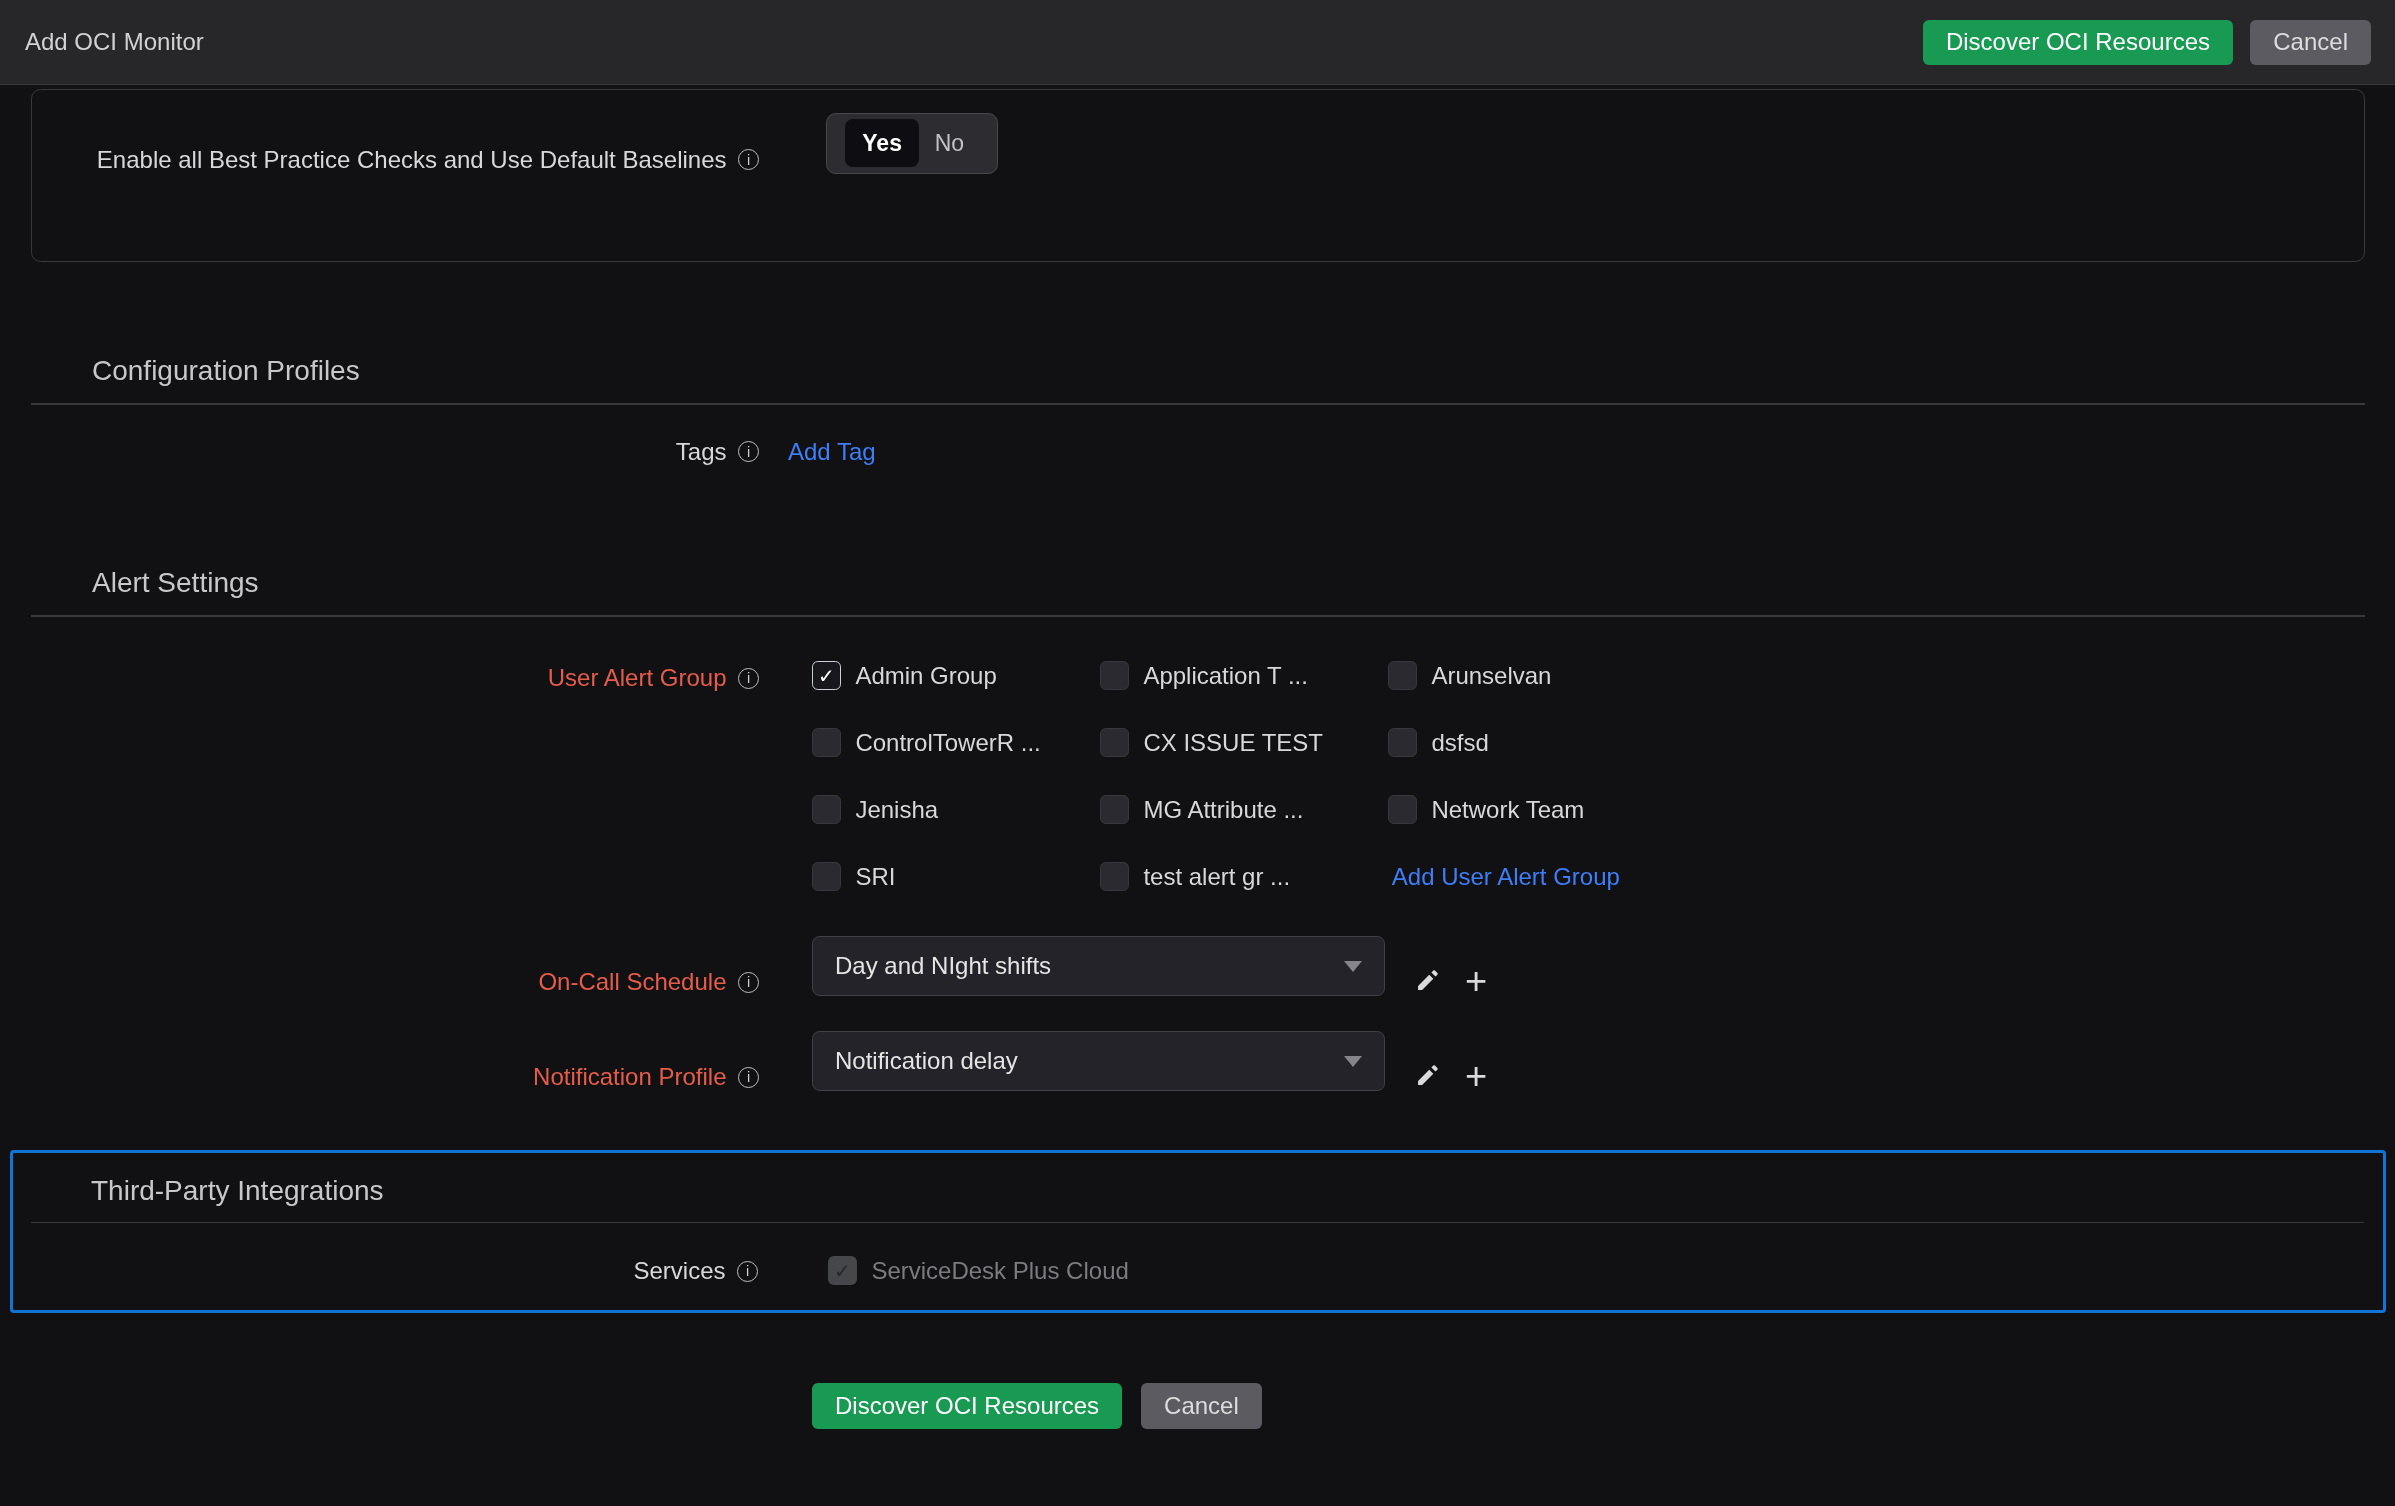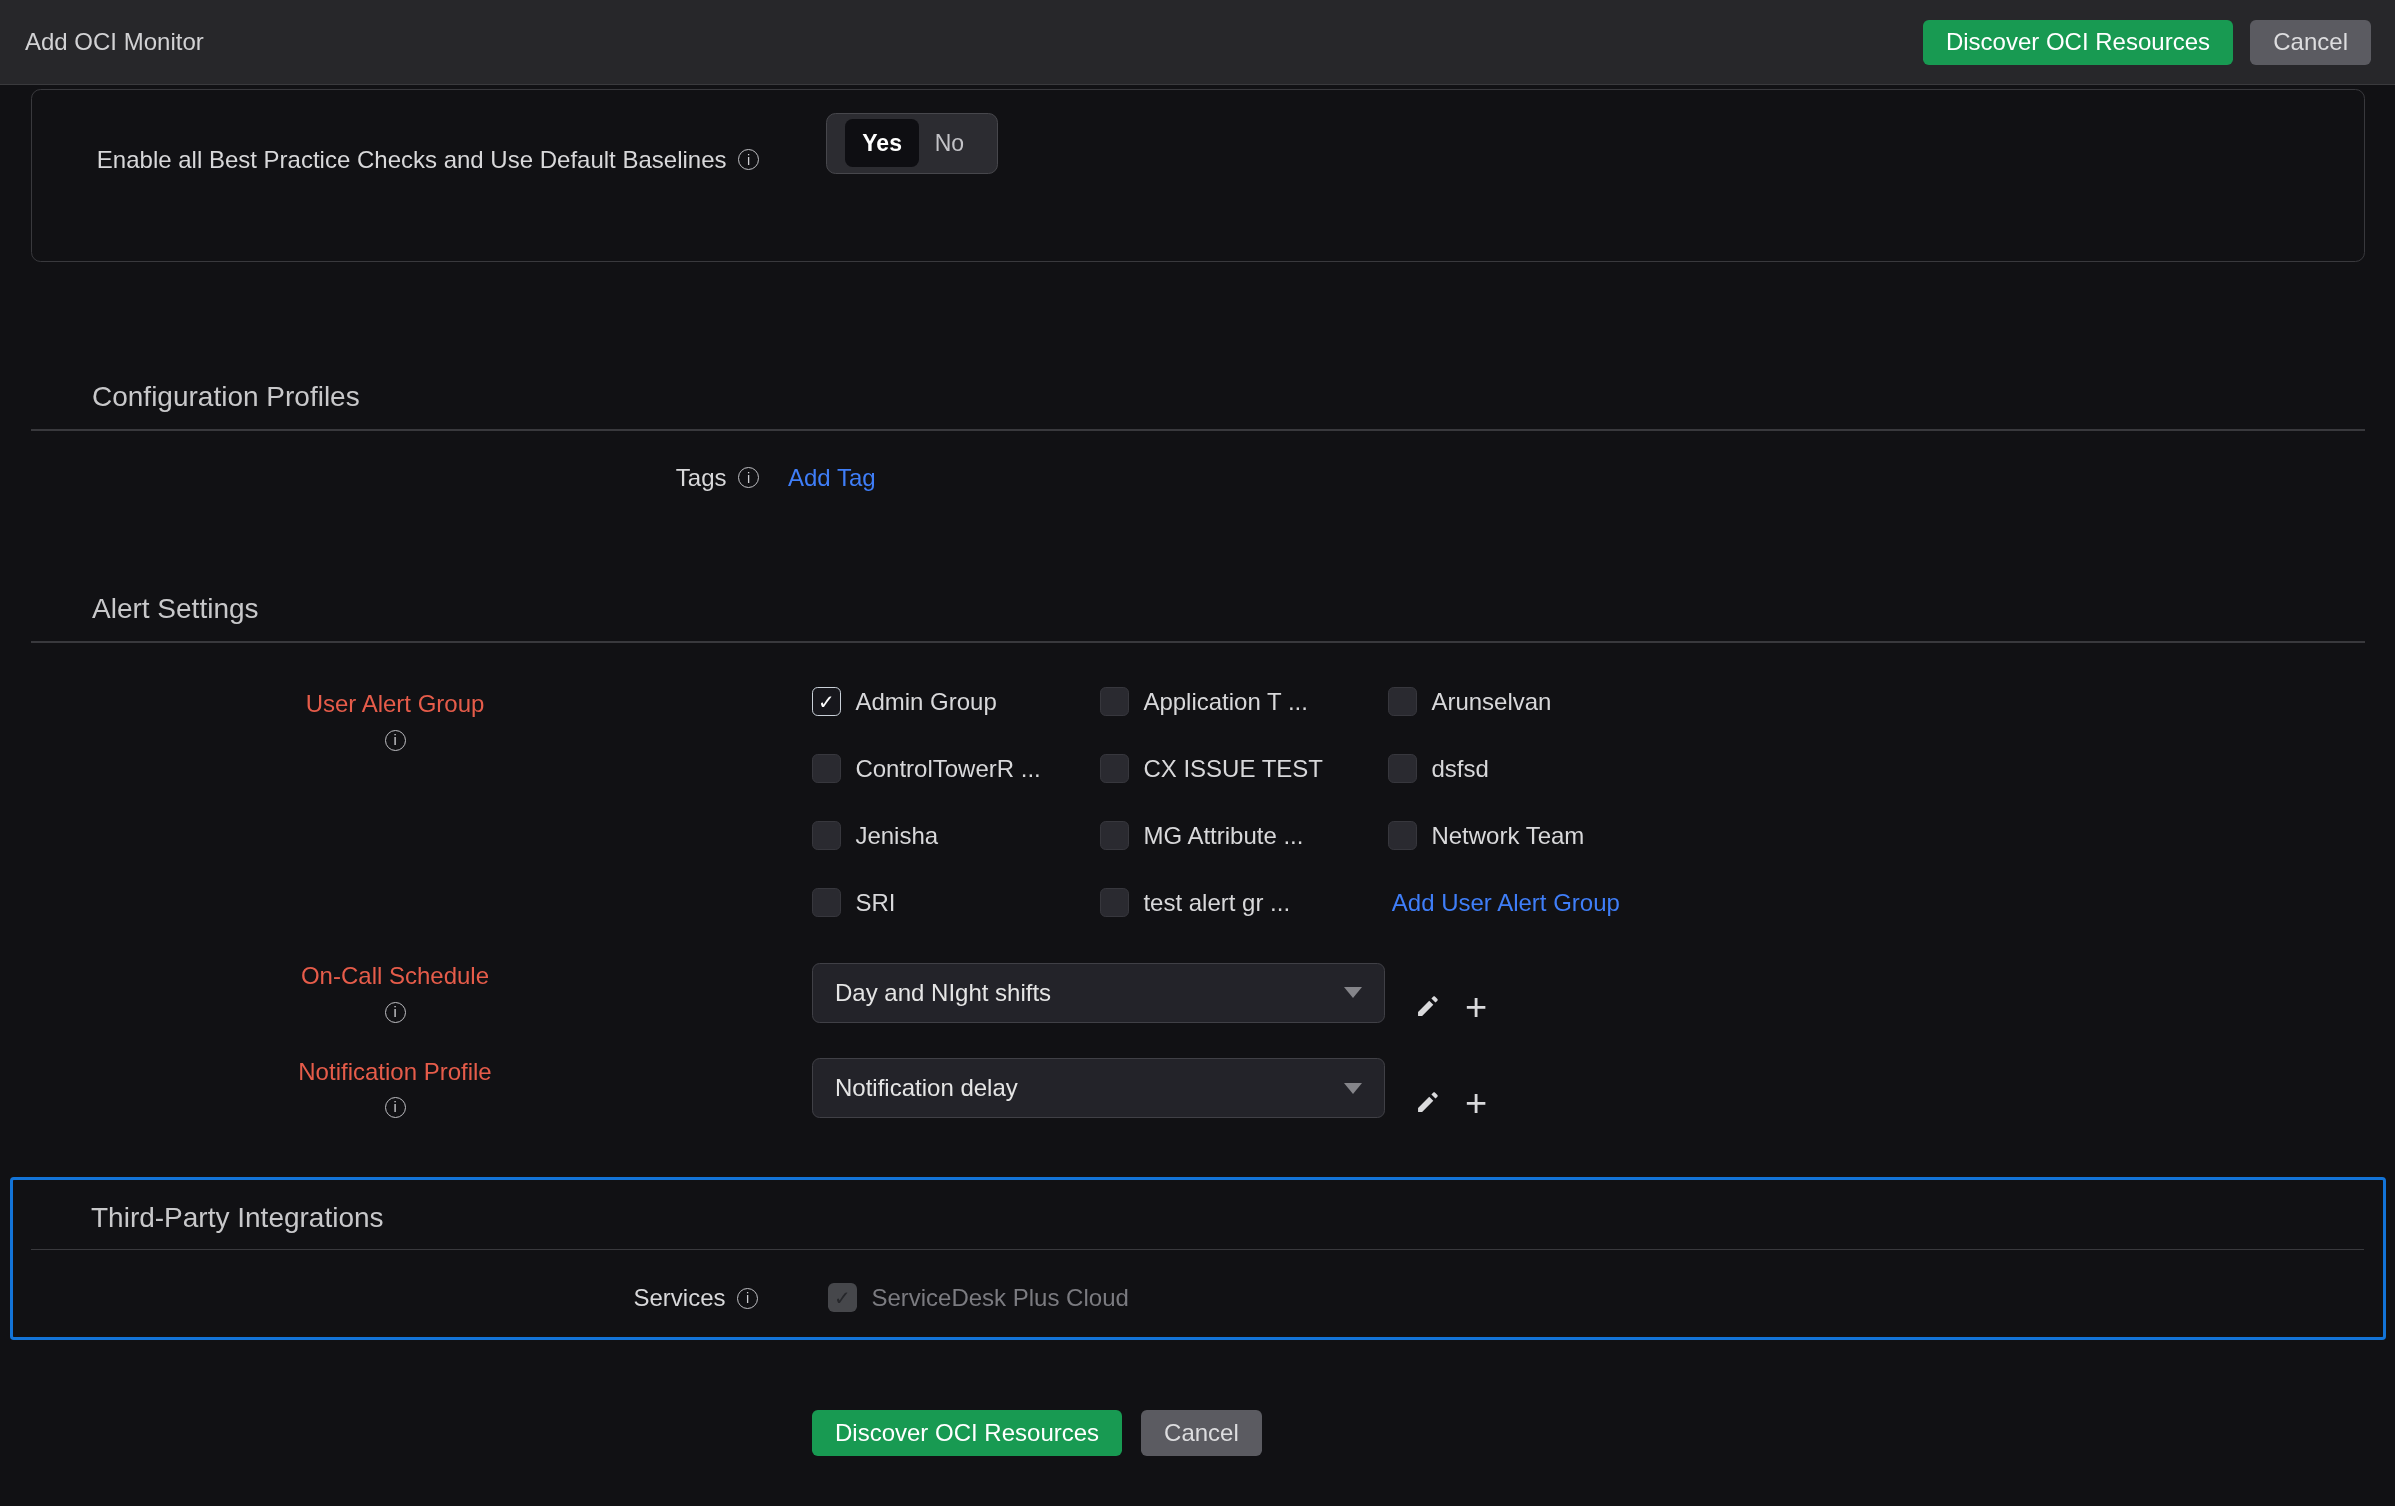--- a/index.html
+++ b/index.html
@@ -22,21 +22,21 @@
   .btn-green { background:#189a52; color:#ffffff; }
   .btn-gray  { background:#5b5b61; color:#dddddf; }
 
   
   main { padding:0 31px; }
   .row { display:flex; align-items:flex-end; }
   .lbl {
     width:728px; display:flex; justify-content:flex-end; align-items:center;
     gap:11.5px; font-size:24px; color:#d8d8da; text-align:right; flex:none;
   }
-  .lbl-red { color:#e65c4a;flex-direction:column; }
+  .lbl-red { color:#e65c4a; }
   .info {
     width:21px; height:21px; border:1.9px solid #bfbfc3; border-radius:50%;
     display:inline-flex; align-items:center; justify-content:center;
     font-size:14.4px; line-height:1; color:#cfcfd3; flex:none; font-style:normal;
   }
   h2 { font-size:28px; font-weight:400; color:#c8c8ca; margin:0 0 0 61px; line-height:33px; }
   .divider { height:1.9px; background:#39393d; margin-top:16.3px; }
 
   
   .panel {
@@ -48,21 +48,21 @@
     margin-left:67px; height:61px; background:#2c2c31; border:1px solid #47474c;
     border-radius:9.6px; padding:18px; display:flex; align-items:center;
   }
   .toggle-yes {
     background:#0e0e12; color:#ffffff; font-weight:700; border-radius:7.7px;
     height:48px; display:flex; align-items:center; padding:0 17.3px; font-size:23px; cursor:pointer;
   }
   .toggle-no { color:#c3c3c7; padding:0 15.4px; font-size:23px; cursor:pointer; }
 
   
-  .group-cp { margin-top:118px; }
+  .group-cp { margin-top:92px; }
   .group-as { margin-top:100px; }
 
   .row-tags { margin-top:33px; }
   .input-box {
     margin-left:53px; width:653px; height:60px; background:#222228;
     border:1px solid #3e3e45; border-radius:7.7px; display:flex; align-items:center;
     padding:0 19px; font-size:24px; color:#9fa0a6; cursor:text;
   }
   .link { color:#3f7ef8; font-size:24px; margin-left:29px; text-decoration:none; cursor:pointer; }
 

